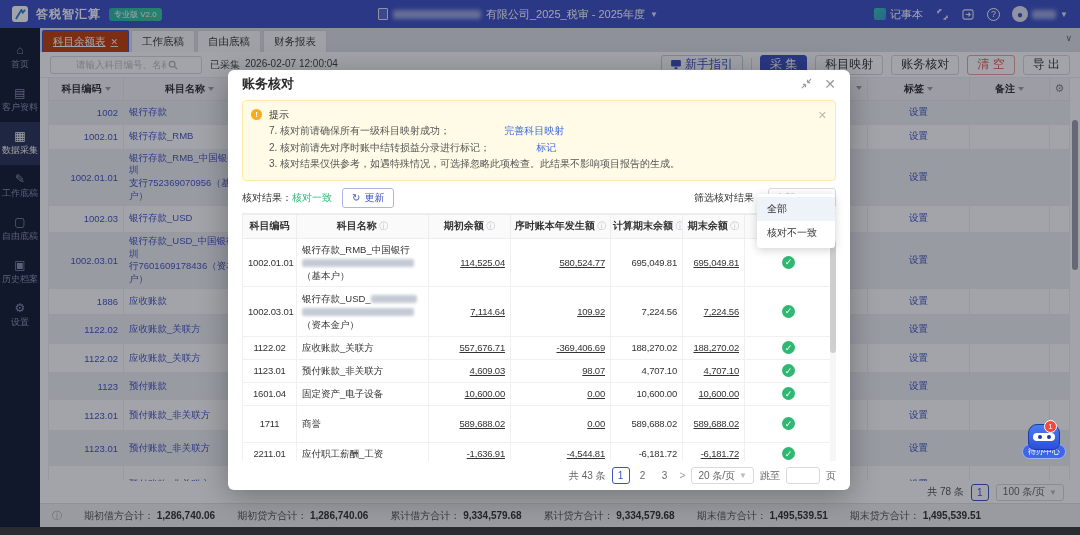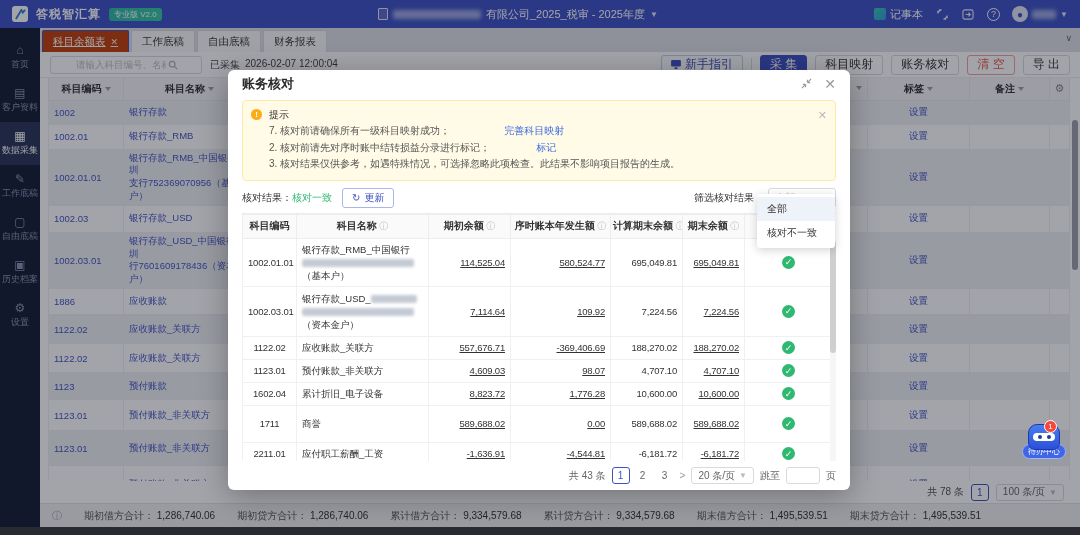--- a/index.html
+++ b/index.html
@@ -53,37 +53,37 @@
   .tb-divider{width:1px;height:13px;background:#ddd;}
 
   
   .table-zone{flex:1;background:#fff;position:relative;overflow:hidden;padding-left:8px;}
   table.mt{border-collapse:collapse;table-layout:fixed;width:1022px;}
   table.mt th{height:22px;background:#f5f6f8;font-size:10px;color:#333;font-weight:bold;
               border:1px solid #e9e9ee;border-top:none;text-align:center;padding:0 2px;}
   table.mt td{border:1px solid #edeef2;font-size:9.5px;color:#4455c4;padding:2px 5px;vertical-align:middle;}
   table.mt tr.striped td{background:#eff1f6;}
   .mt-name{white-space:pre-line;line-height:1.35;font-size:9.5px;overflow:hidden;}
-  .mt-code{text-align:left;padding-left:10px;margin-left:24px;}
+  .mt-code{text-align:right;padding-left:10px;margin-left:24px;}
   .set-link{color:#3d52c5;cursor:pointer;text-align:center;display:block;}
   .th-flex{display:inline-flex;align-items:center;gap:3px;}
   .funnel{width:0;height:0;border:3px solid transparent;border-top:4px solid #9aa0aa;display:inline-block;margin-top:3px;}
   .gear{color:#888;font-size:11px;}
   .m-scroll{position:absolute;right:2px;top:24px;width:6px;bottom:4px;}
   .m-thumb{position:absolute;top:18px;left:0;width:6px;height:150px;background:#9aa0ab;border-radius:3px;}
 
   .main-pager{height:22px;display:flex;align-items:center;justify-content:flex-end;gap:7px;
               font-size:10px;color:#555;background:#fff;padding-right:16px;}
   .page-box{min-width:18px;height:17px;border:1px solid #3d52c5;color:#3d52c5;border-radius:3px;
             display:flex;align-items:center;justify-content:center;padding:0 4px;background:#fff;}
   .size-box{height:17px;border:1px solid #d9d9de;border-radius:3px;display:flex;align-items:center;gap:4px;padding:0 6px;color:#666;background:#fff;}
 
   .summary-bar{height:24px;background:#f0f0f0;border-top:1px solid #e2e2e2;display:flex;align-items:center;
                gap:22px;padding:0 12px;font-size:10px;color:#555;}
-  .sum-item b{font-weight:normal;color:#333;}
+  .sum-item b{font-weight:bold;color:#333;}
   .info-i{color:#9aa0aa;font-size:10px;}
 
   .bottom-strip{position:absolute;left:0;bottom:0;width:1080px;height:8px;background:#3c3c3c;z-index:6;}
 
   
   .overlay{position:absolute;inset:0;background:rgba(13,17,28,.38);z-index:50;}
   .modal{position:absolute;left:228px;top:70px;width:622px;height:420px;background:#fff;border-radius:6px;
          box-shadow:0 6px 30px rgba(0,0,0,.3);z-index:60;display:flex;flex-direction:column;}
   .modal-head{height:30px;display:flex;align-items:center;padding:0 14px;gap:10px;}
   .modal-title{font-size:13px;font-weight:bold;color:#2b2b2b;}
@@ -565,24 +565,24 @@
               <td>预付账款_非关联方</td>
               <td class="num blue">4,609.03</td>
               <td class="num blue">98.07</td>
               <td class="num">4,707.10</td>
               <td class="num blue">4,707.10</td>
               <td>
                 <span class="check-dot">✓</span>
               </td>
             </tr>
             <tr style="height: 23px;">
-              <td class="code-cell">1602.04</td>
-              <td>累计折旧_电子设备</td>
-              <td class="num blue">8,823.72</td>
-              <td class="num blue">1,776.28</td>
+              <td class="code-cell">1601.04</td>
+              <td>固定资产_电子设备</td>
+              <td class="num blue">10,600.00</td>
+              <td class="num blue">0.00</td>
               <td class="num">10,600.00</td>
               <td class="num blue">10,600.00</td>
               <td>
                 <span class="check-dot">✓</span>
               </td>
             </tr>
             <tr style="height: 37px;">
               <td class="code-cell">1711</td>
               <td>商誉</td>
               <td class="num blue">589,688.02</td>

